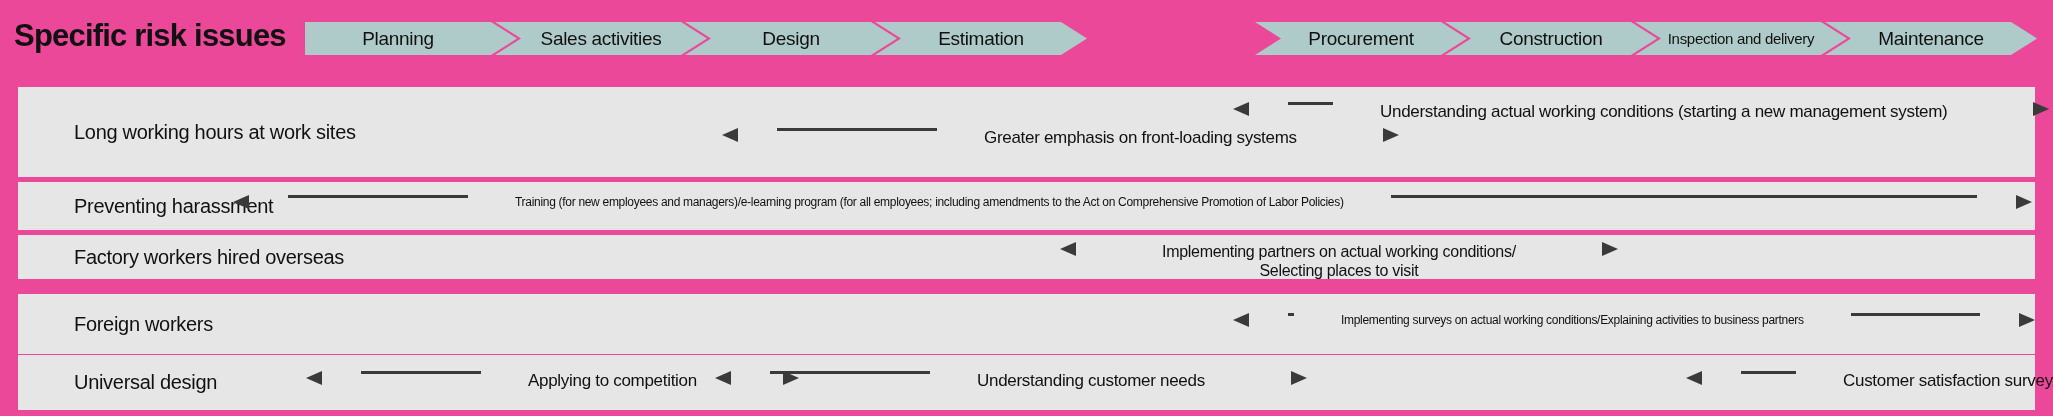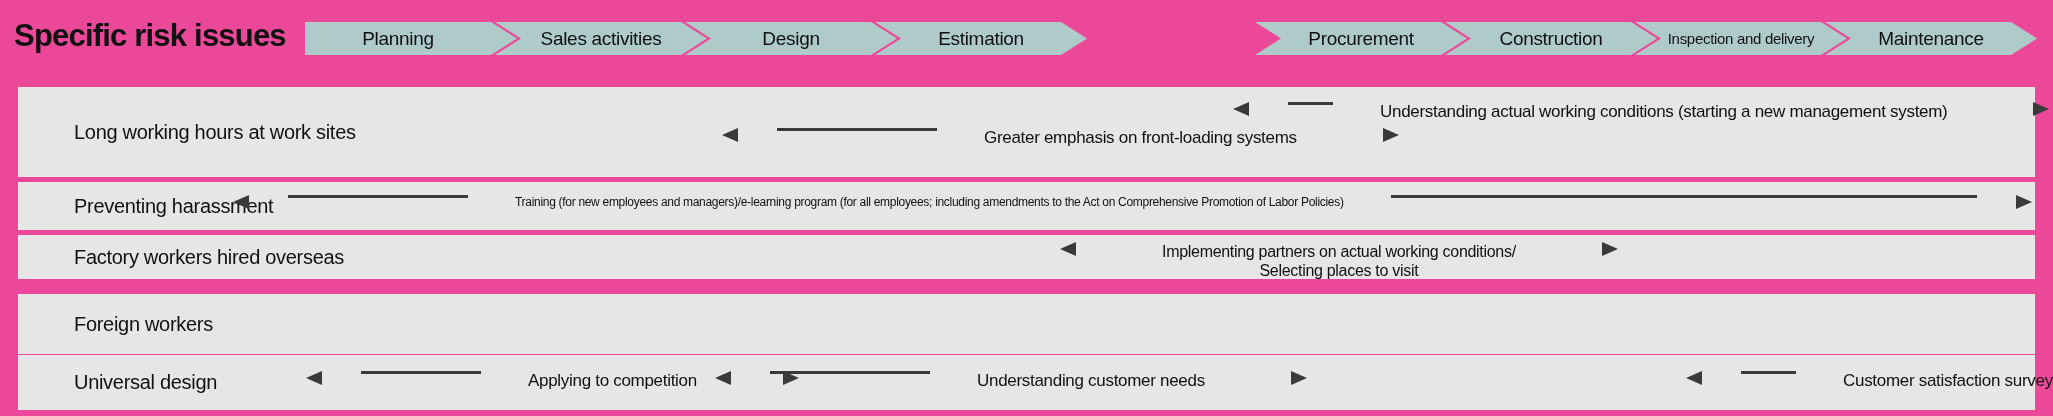--- a/index.html
+++ b/index.html
@@ -109,20 +109,27 @@
       <span>Implementing partners on actual working conditions/</span>
       <span>Selecting places to visit</span>
     </span>
     <span class="aline grow"></span>
     <span class="ah r"></span>
   </div>
 
   <div class="row" style="top:294px;height:60px">
     <div class="row-label">Foreign workers</div>
   </div>
+  <div class="arrow" style="left:1233px;width:802px;top:313px">
+    <span class="ah l"></span>
+    <span class="aline" style="width:6px"></span>
+    <span class="atext sm">Implementing surveys on actual working conditions/Explaining activities to business partners</span>
+    <span class="aline grow"></span>
+    <span class="ah r"></span>
+  </div>
 
   <div class="row" style="top:355px;height:55px">
     <div class="row-label">Universal design</div>
   </div>
   <div class="arrow" style="left:306px;width:406px;top:371px">
     <span class="ah l"></span>
     <span class="aline" style="width:120px"></span>
     <span class="atext">Applying to competition</span>
     <span class="aline grow"></span>
     <span class="ah r"></span>

